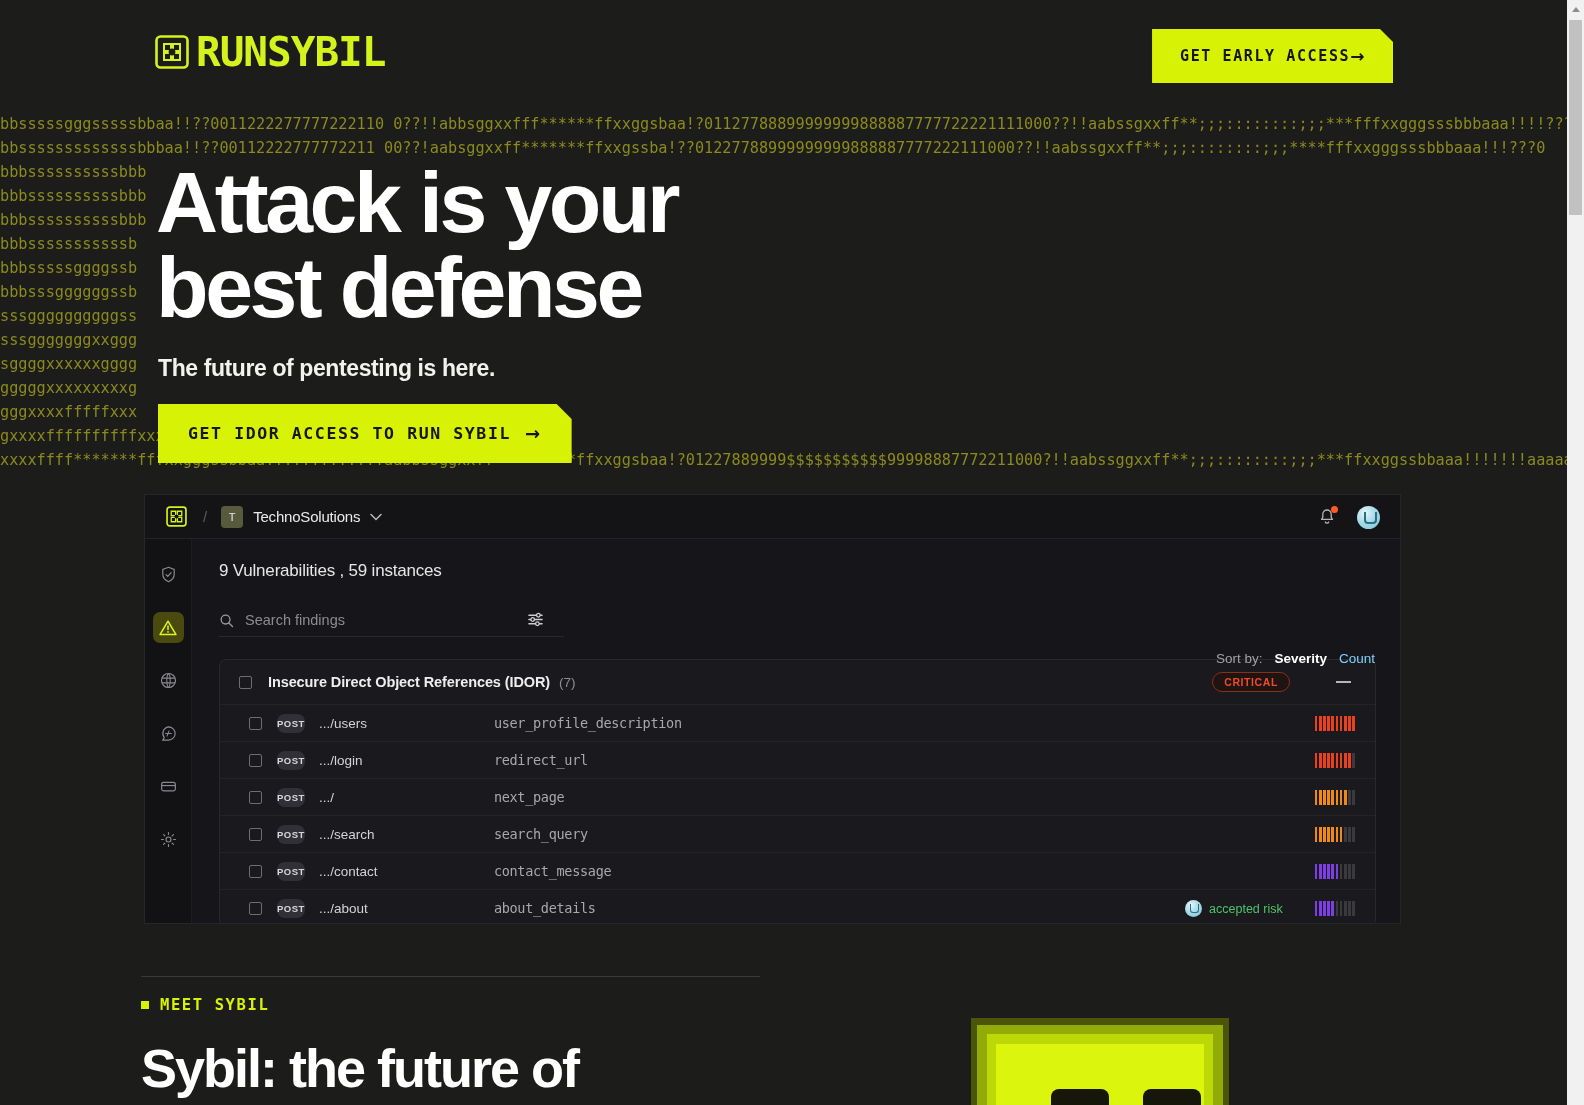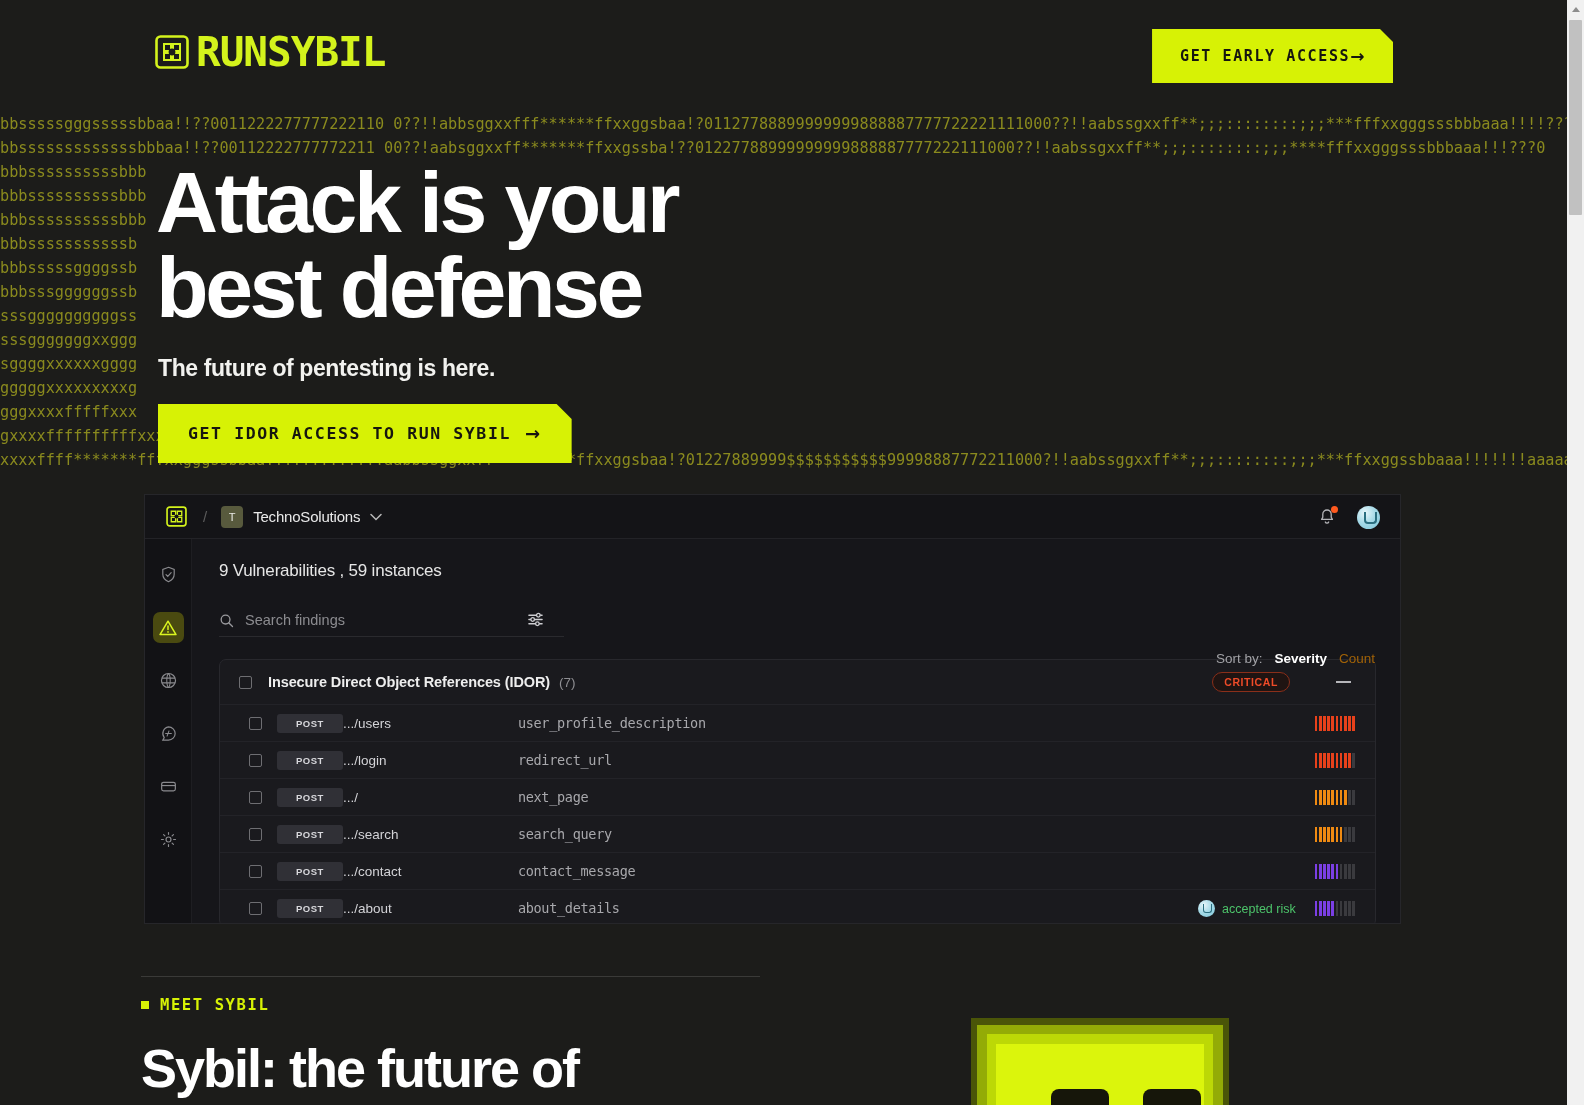--- a/index.html
+++ b/index.html
@@ -98,40 +98,40 @@
   .vuln-count { color: #e6e6e6; font-size: 17px; letter-spacing: -0.2px; }
   .search-row { margin-top: 23px; position: relative; height: 33px; width: 345px;
      border-bottom: 1px solid #2a2a2e; display: flex; align-items: center; }
   .search-ic { width: 15px; height: 15px; color: #9a9a9e; margin-right: 11px; }
   .search-input { background: transparent; border: none; outline: none; color: #cfcfcf;
      font-size: 14.5px; font-family: "Liberation Sans", sans-serif; width: 230px; }
   .search-input::placeholder { color: #8c8c90; }
   .filter-ic { position: absolute; right: 20px; top: 7px; width: 17px; height: 17px; color: #cdcdd1; cursor: pointer; }
   .sortby { position: absolute; right: 25px; top: 112px; font-size: 13.5px; color: #a2a2a6; display: flex; gap: 12px; align-items: baseline; }
   .sortby .lbl { color: #a2a2a6; }
-  .sortby .opt { color: #a16207; cursor: pointer; }
+  .sortby .opt { color: #7dd3fc; cursor: pointer; }
   .sortby .opt.active { color: #ffffff; font-weight: 700; }
 
   .card { margin-top: 22px; background: #1a1a1e; border: 1px solid #28282d; border-radius: 7px; overflow: hidden; }
   .card-head { height: 44px; display: flex; align-items: center; padding: 0 20px 0 19px; position: relative; }
   .cbox { width: 13px; height: 13px; border: 1.4px solid #6e6e72; border-radius: 2px; cursor: pointer; flex: none; }
   .card-title { color: #eeeeee; font-size: 14.5px; font-weight: 700; margin-left: 16px; letter-spacing: -0.1px; }
   .card-cnt { color: #8e8e92; font-size: 13.5px; margin-left: 9px; }
   .badge-crit { position: absolute; right: 85px; top: 12px; color: #ef4b28; border: 1px solid #8a2f1a;
      border-radius: 11px; font-size: 10.5px; font-weight: 700; letter-spacing: 0.6px; padding: 3px 11px; background: #1f1412; }
   .collapse { position: absolute; right: 24px; top: 21px; width: 15px; height: 1.6px; background: #b6b6ba; cursor: pointer; }
 
   .row { height: 37px; display: flex; align-items: center; padding: 0 20px 0 29px; border-top: 1px solid #232328; position: relative; }
   .row:first-of-type { border-top: 1px solid #232328; }
   .m-badge { background: #303036; color: #d8d8dc; font-size: 9.5px; font-weight: 700; letter-spacing: 0.5px;
-     padding: 4px 19px; border-radius: 3px; margin-left: 15px; font-family: "Liberation Sans", sans-serif; }
-  .r-path { color: #d3d3d7; font-size: 13.5px; width: 175px; }
+     padding: 4px 0; border-radius: 8px; margin-left: 15px; font-family: "Liberation Sans", sans-serif; }
+  .r-path { color: #d3d3d7; font-size: 13.5px; margin-left: 14px; width: 175px; }
   .r-param { color: #a8a8ac; font-size: 13.5px; font-family: "DejaVu Sans Mono", monospace; letter-spacing: -0.3px; }
   .r-right { position: absolute; right: 20px; top: 0; height: 37px; display: flex; align-items: center; gap: 9px; }
-  .risk { display: flex; align-items: center; gap: 7px; margin-right: 10px; }
+  .risk { display: flex; align-items: center; gap: 7px; margin-right: 23px; }
   .risk-av { width: 17px; height: 17px; border-radius: 50%;
      background: radial-gradient(circle at 35% 30%, #e8f6fa 0%, #a8dbe8 45%, #7cc6da 100%); position: relative; }
   .risk-av::after { content: ""; position: absolute; left: 5px; top: 4px; width: 7px; height: 8px;
      border: 1.5px solid #2b6f80; border-top: none; border-radius: 0 0 3px 3px; }
   .risk-lbl { color: #4cc36a; font-size: 12.5px; }
   .sev { display: flex; gap: 1.6px; }
   .sev i { display: block; width: 2.6px; height: 15px; background: #3a3a3e; }
 
   
   .divider { position: absolute; left: 141px; top: 976px; width: 619px; height: 1px; background: #3a3a38; z-index: 15; }

